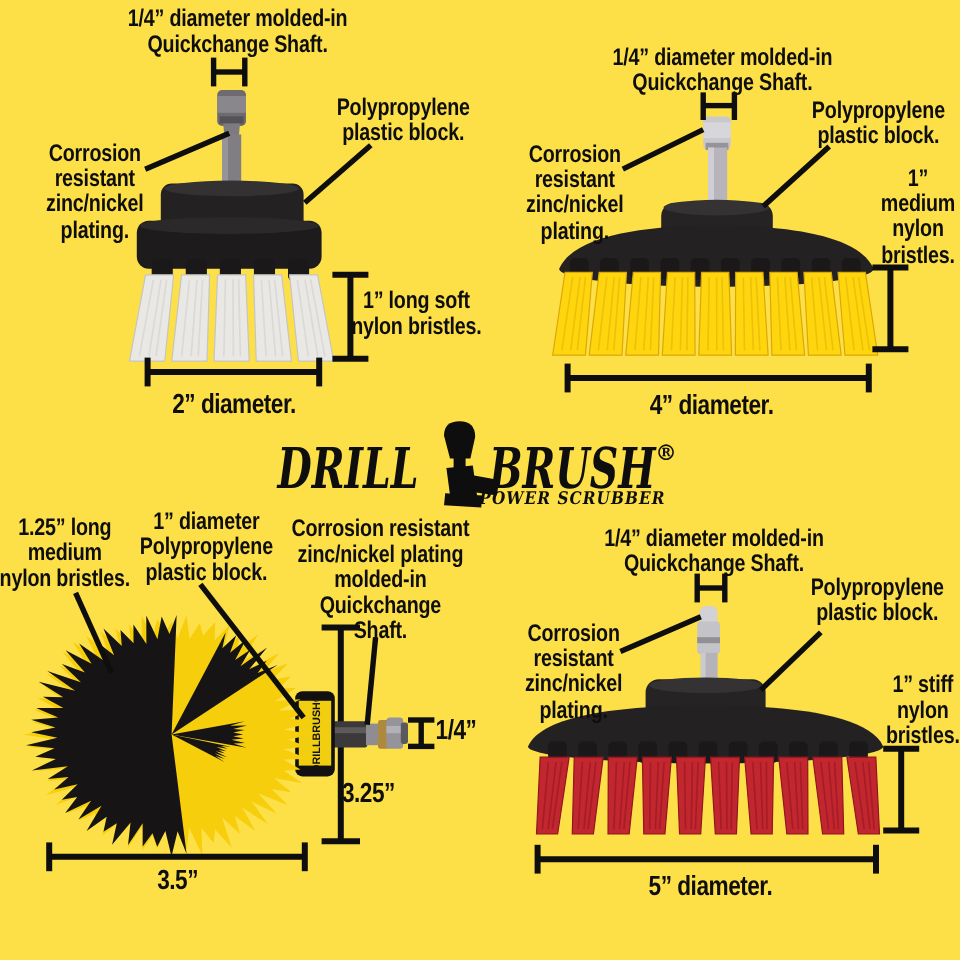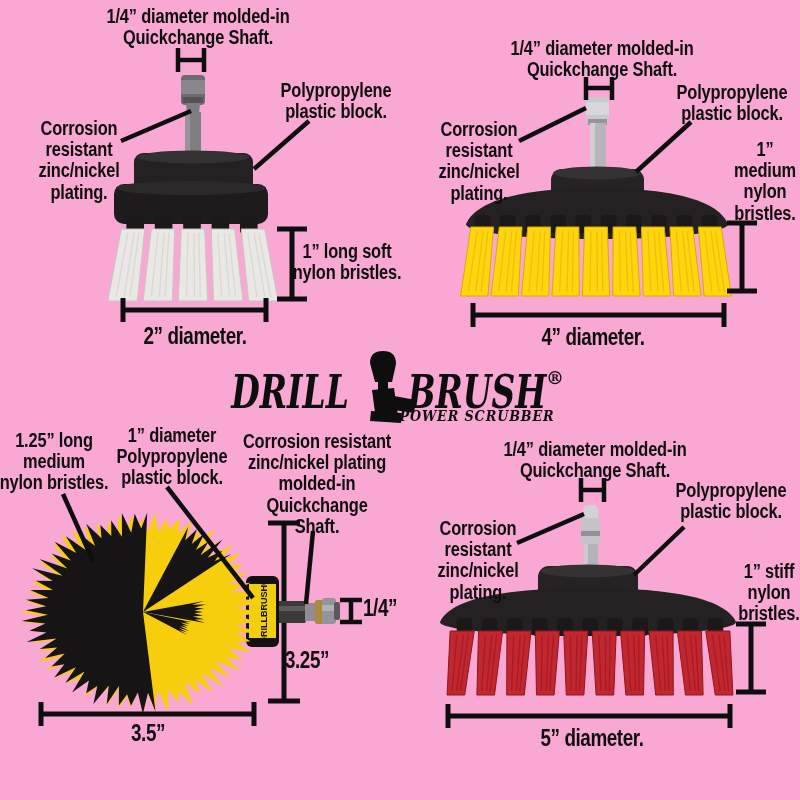--- a/index.html
+++ b/index.html
@@ -1,16 +1,16 @@
 <!DOCTYPE html>
 <html><head>
 <meta charset="utf-8">
 <style>
   html,body{margin:0;padding:0;background:#ffffff;}
-  #stage{position:relative;width:800px;height:800px;background:#f9a8d4;overflow:hidden;
+  #stage{position:relative;width:800px;height:800px;background:#fde047;overflow:hidden;
          font-family:"Liberation Sans",sans-serif;}
   #art{position:absolute;left:0;top:0;}
   .lbl{position:absolute;text-align:center;color:#0f0e0e;white-space:pre-line;
        font:700 20px/1.06 "Liberation Sans",sans-serif;letter-spacing:-0.2px;
        transform:scaleX(0.82);transform-origin:center top;}
   .meas{font-size:23px;letter-spacing:-0.5px;}
   .logo-word{position:absolute;text-align:center;color:#0f0e0e;
        font:italic 700 47px/1 "DejaVu Serif",serif;
        transform:scaleX(0.70);transform-origin:center top;}
   .logo-reg{position:absolute;color:#0f0e0e;font:700 18px/1 "DejaVu Serif",serif;}

